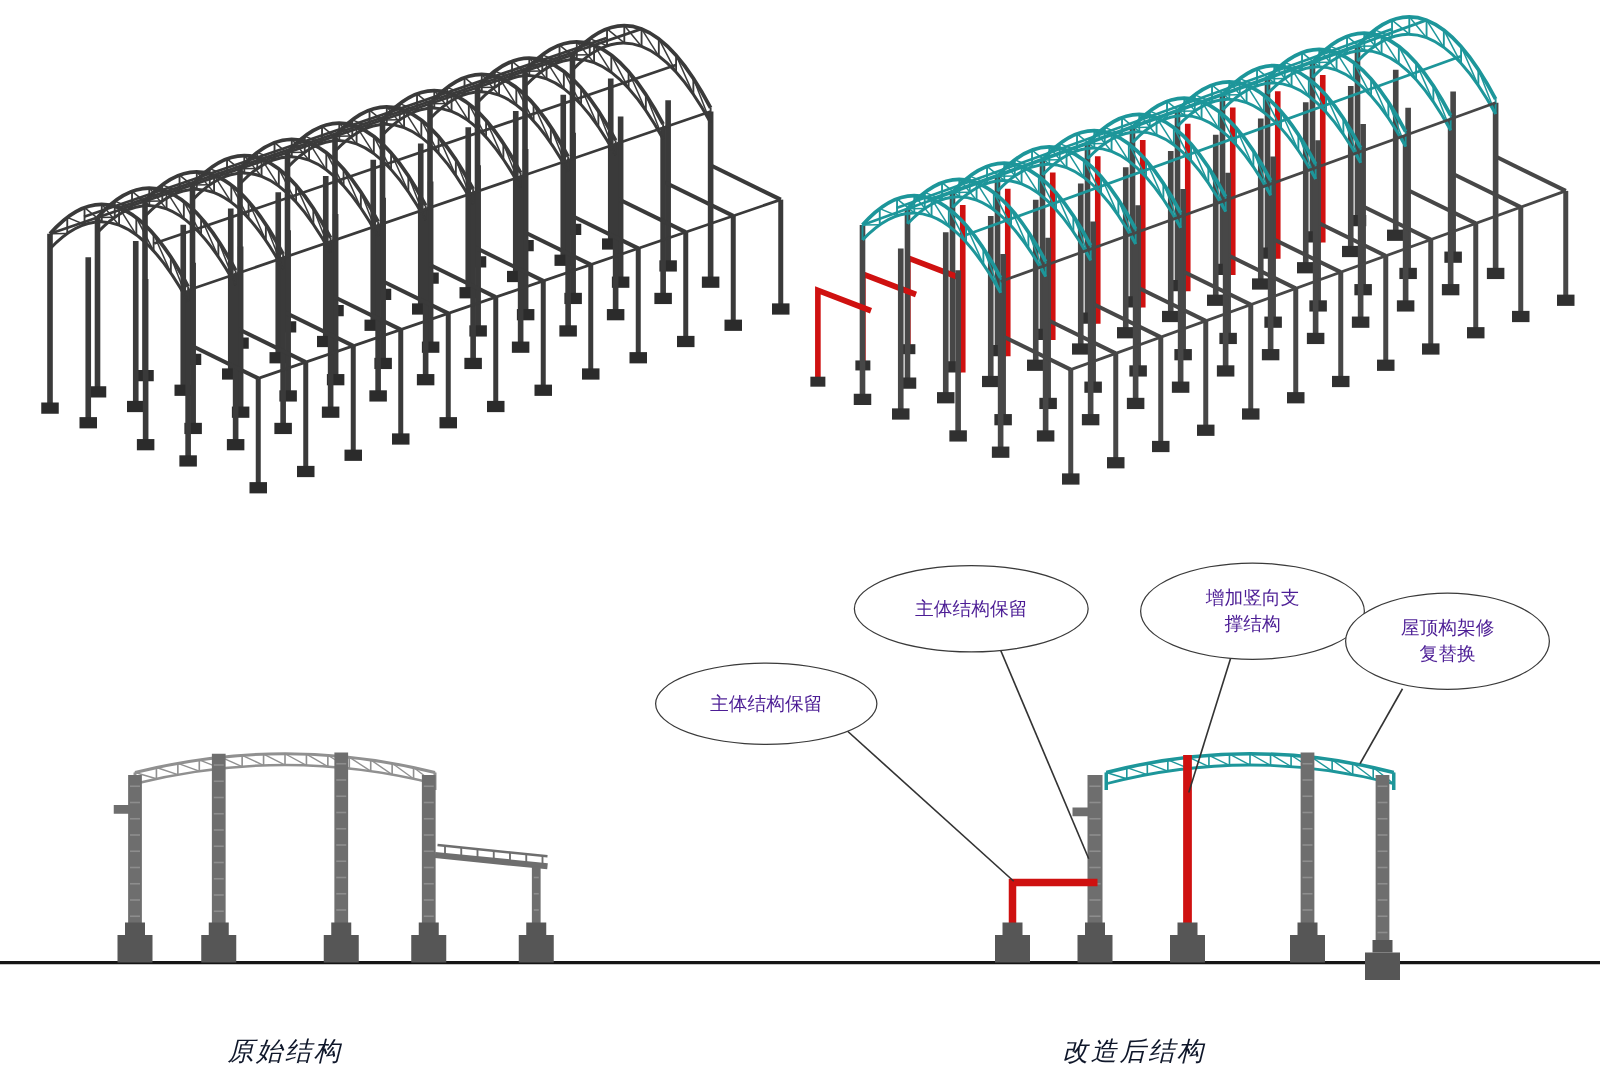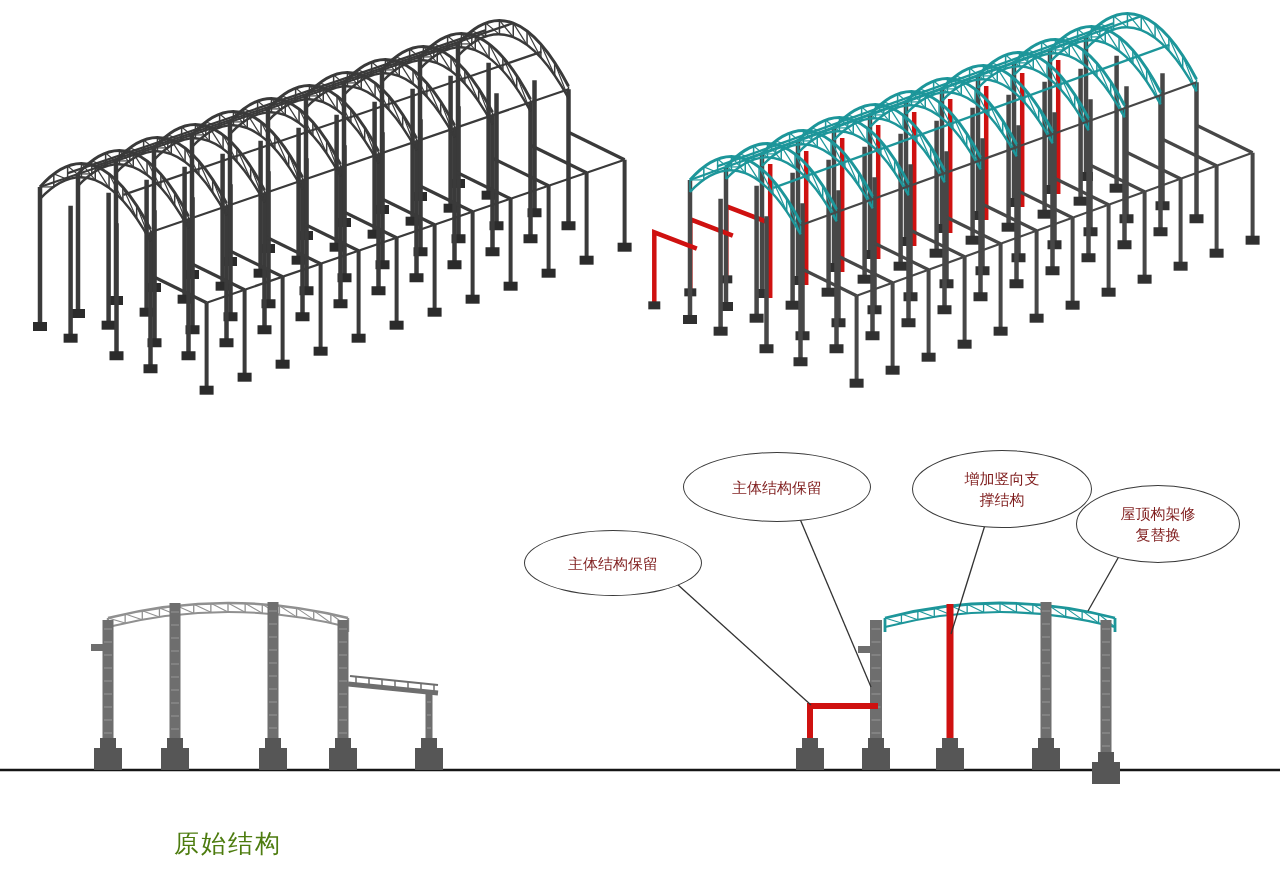--- a/index.html
+++ b/index.html
@@ -2,23 +2,23 @@
 <html><head>
 <meta charset="utf-8">
 <style>
   html,body{margin:0;padding:0;background:#ffffff;}
   .stage{position:relative;width:1280px;height:869px;overflow:hidden;background:#ffffff;
          font-family:"Liberation Sans", sans-serif;}
   #diagram-svg{position:absolute;left:0;top:0;}
   .callout{position:absolute;border:1.5px solid #3a3a3a;border-radius:50%;background:#ffffff;
            display:flex;align-items:center;justify-content:center;text-align:center;
            box-sizing:border-box;padding:0 12px;}
-  .callout span{font-size:15px;font-weight:500;color:#7f1d1d;line-height:1.4;white-space:pre-line;}
-  .caption{position:absolute;width:220px;text-align:center;font-size:25px;font-weight:500;
-           color:#4d7c0f;letter-spacing:2px;}
+  .callout span{font-size:15px;font-weight:500;color:#4c1d95;line-height:1.4;white-space:pre-line;}
+  .caption{position:absolute;width:220px;text-align:center;font-size:21px;font-weight:500;
+           color:#0f172a;letter-spacing:2px;font-style:italic;}
 </style>
 </head>
 <body>
 
 <div class="stage">
 
   <svg id="diagram-svg" width="1280" height="869" viewBox="0 0 1280 869">
     <g id="iso-original">
         <line x1="568.5" y1="132.25" x2="624.6" y2="159.7" stroke="#3a3a3a" stroke-width="3.2"></line>
         <line x1="624.6" y1="159.7" x2="624.6" y2="245.7" stroke="#3a3a3a" stroke-width="4"></line>
@@ -968,21 +968,22 @@
 
   <div class="callout" style="left:683px;top:452px;width:188px;height:70px;">
     <span>主体结构保留</span>
   </div>
 
   <div class="callout" style="left:912px;top:450px;width:180px;height:78px;justify-content:center;">
     <span>增加竖向支
 撑结构</span>
   </div>
 
-  <div class="callout" style="left:1076px;top:485px;width:164px;height:78px;">
+  <div class="callout" style="left:1076px;top:474px;width:164px;height:78px;">
     <span>屋顶构架修
 复替换</span>
   </div>
 
   <div class="caption" style="left:118px;top:827px;">原始结构</div>
 
+  <div class="caption" style="left:797px;top:827px;">改造后结构</div>
 
 </div>
 
 </body></html>

